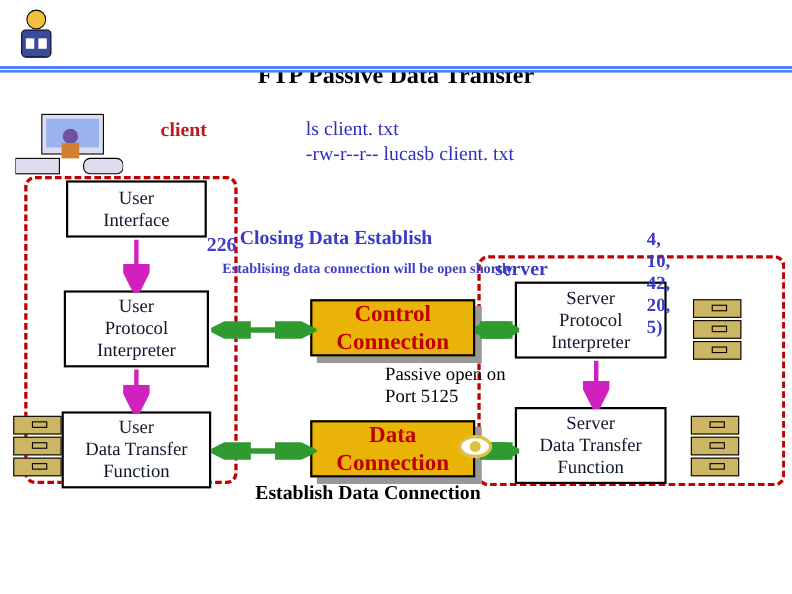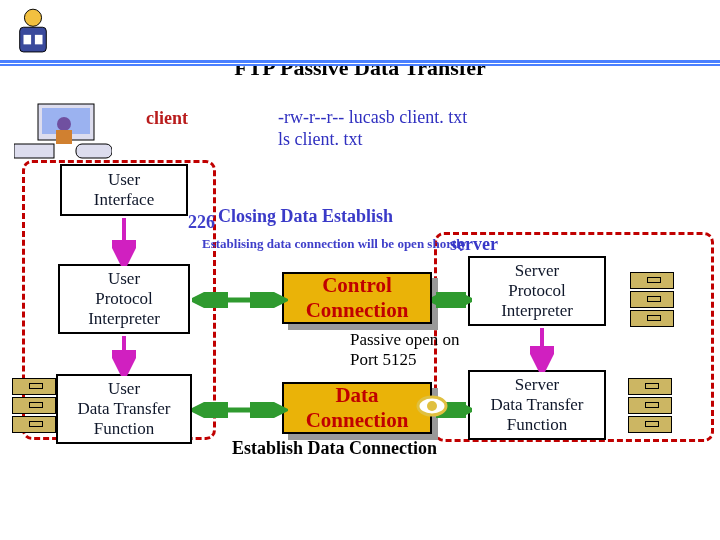--- a/index.html
+++ b/index.html
@@ -132,22 +132,22 @@
   <rect x="10" y="28" width="8" height="10" fill="#fff"></rect>
   <rect x="22" y="28" width="8" height="10" fill="#fff"></rect>
 </svg>
 
 <div class="title">FTP Passive Data Transfer</div>
 <div class="header-rule"></div>
 
 <div class="client-label">client</div>
 
 <div class="terminal">
+  <div>ls client. txt</div>
   <div>-rw-r--r-- lucasb client. txt</div>
-  <div>ls client. txt</div>
 </div>
 
 <svg class="workstation" width="98" height="62">
   <rect x="24" y="4" width="56" height="36" fill="#dde" stroke="#000"></rect>
   <rect x="28" y="8" width="48" height="26" fill="#9bb2f0"></rect>
   <rect x="0" y="44" width="40" height="14" fill="#dde" stroke="#000"></rect>
   <rect x="62" y="44" width="36" height="14" fill="#dde" stroke="#000" rx="6"></rect>
   <circle cx="50" cy="24" r="7" fill="#7050a0"></circle>
   <rect x="42" y="30" width="16" height="14" fill="#d08030"></rect>
 </svg>
@@ -196,20 +196,21 @@
 </div>
 
 <div class="passive-label"><span style="white-space:pre-line">Passive open on
 Port 5125</span></div>
 <div class="estab-label">Establish Data Connection</div>
 
 <div class="status-overlay">
   <div class="line1">
     <span>226</span>
     <span style="position:absolute; left:30px; top:-6px; color:#3a3ac8;">Closing Data Establish</span>
+    <span style="position:absolute; left:400px; top:-4px; color:#3a3ac8; font-size:17px;">4, 10, 42, 20, 5)</span>
   </div>
   <div style="margin-left:14px; margin-top:2px; font-size:13px;"><span>Establising data connection will be open shortly</span></div>
 </div>
 <div class="server-word">server</div>
 
 <div class="filecab" style="top:378px; left:12px;">
   <div class="drawer"></div>
     <div class="drawer"></div>
     <div class="drawer"></div>
 </div>

